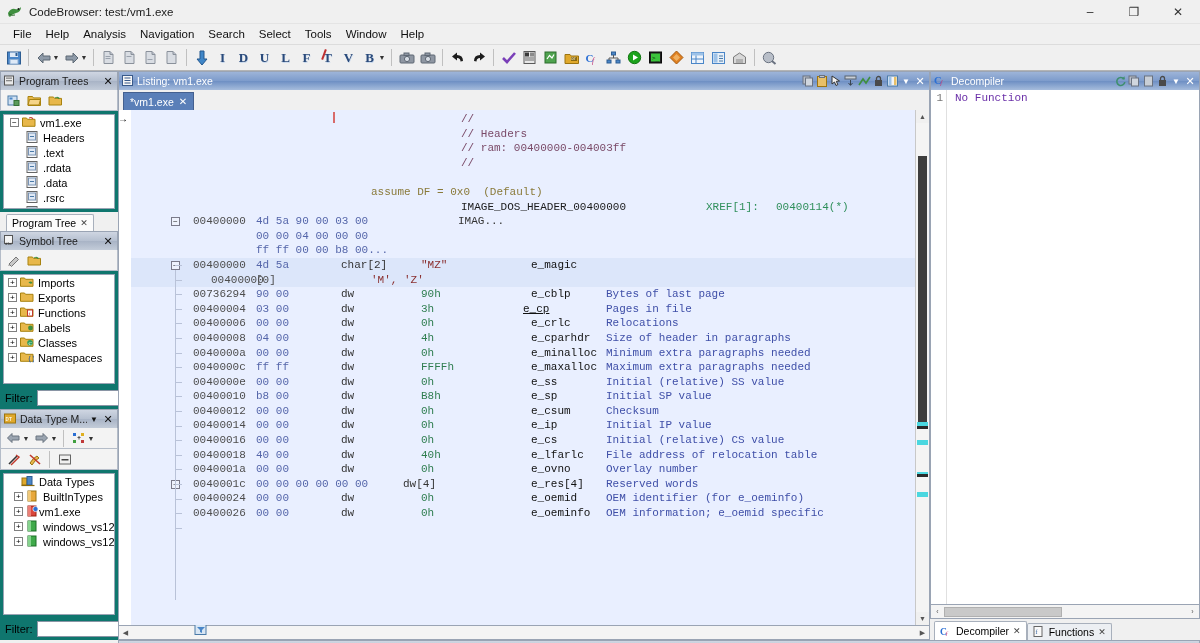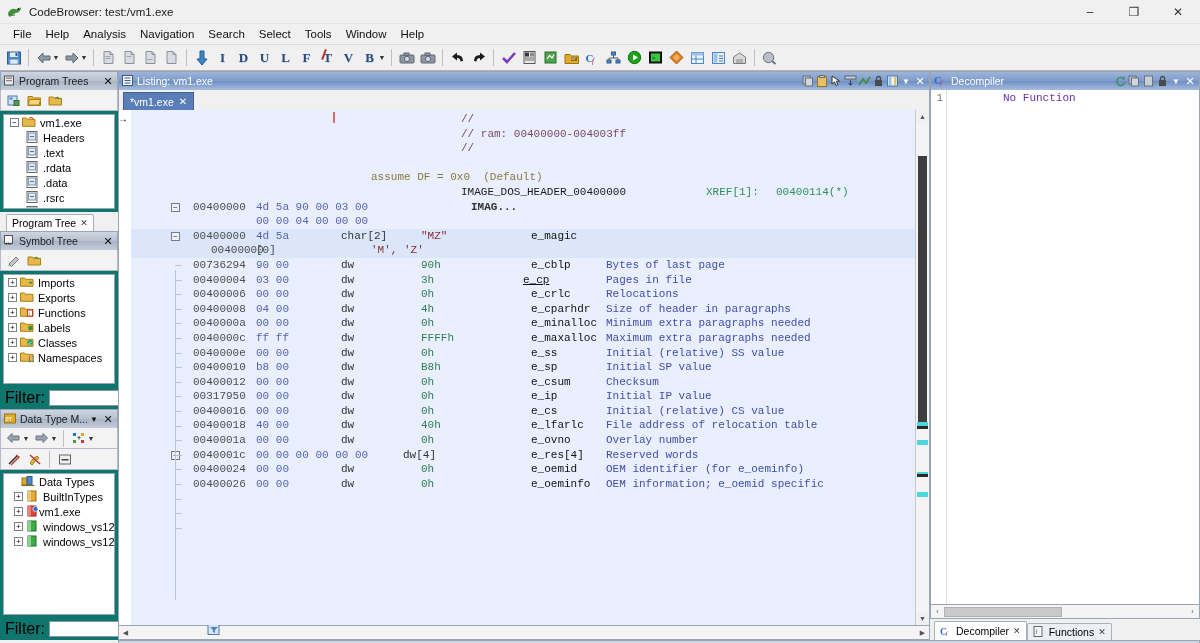--- a/index.html
+++ b/index.html
@@ -103,21 +103,21 @@
     margin-right: 3px; flex: none; font-family: "Liberation Mono", monospace;
   }
   .t-nub { width: 9px; margin-right: 3px; flex: none; }
   .t-label { margin-left: 4px; color: #000; }
 
   
   .filter-row {
     height: 22px; display: flex; align-items: center;
     padding: 0 3px 0 5px; flex: none; gap: 4px;
   }
-  .filter-row label { font-size: 16px; }
+  .filter-row label { font-size: 11px; }
   .filter-row input {
     flex: 1; height: 16px; border: 1px solid #8a95a5; background: #fff;
     font-size: 11px; padding: 0 3px; font-family: "Liberation Sans", sans-serif;
   }
 
   
   #leftcol { width: 118px; flex: none; display: flex; flex-direction: column; }
   #progtree-panel { height: 160px; flex: none; }
   #symtree-panel  { height: 178px; flex: none; }
   #dtm-panel      { flex: 1; }
@@ -220,21 +220,21 @@
   #rightcol { width: 270px; flex: none; display: flex; flex-direction: column; }
   #decomp-body {
     flex: 1; background: #fff; border: 1px solid #9aa4b4; border-top: none;
     font-family: "Liberation Mono", monospace; font-size: 11px;
     display: flex; min-height: 0;
   }
   #decomp-gutter {
     width: 16px; background: #fff; color: #777; text-align: right;
     padding: 2px 3px 0 0; flex: none; border-right: 1px solid #e0e0e0;
   }
-  #decomp-text { padding: 2px 0 0 8px; color: #6a2fa8; flex: 1; margin-left: 48px; }
+  #decomp-text { padding: 2px 0 0 8px; color: #6a2fa8; flex: 1; }
   #dec-hscroll {
     height: 14px; display: flex; align-items: center; flex: none;
     background: #f4f4f4; border: 1px solid #9aa4b4; border-top: none;
   }
   #dec-hthumb { height: 10px; background: #c9c9c9; border: 1px solid #b0b0b0; }
 
   
   #console-panel {
     height: 90px; flex: none; display: flex; flex-direction: column;
     margin-left: 118px; width: 1082px;
@@ -867,39 +867,41 @@
         </span>
       </div>
 
       <div id="listing-body">
         <div id="gutter">
           <span class="arrow">→</span>
         </div>
         <div id="code">
 
         <div class="cline"><span class="fld c-comment" style="left: 330px;">//</span></div>
+            <div class="cline"><span class="fld c-comment" style="left: 330px;">// Headers</span></div>
             <div class="cline"><span class="fld c-comment" style="left: 330px;">// ram: 00400000-004003ff</span></div>
             <div class="cline"><span class="fld c-comment" style="left: 330px;">//</span></div>
             <div class="cline"></div>
             <div class="cline"><span class="fld c-assume" style="left: 240px;">assume DF = 0x0  (Default)</span></div>
             <div class="cline"><span class="fld c-label" style="left: 330px;">IMAGE_DOS_HEADER_00400000</span><span class="fld c-xref" style="left: 575px;">XREF[1]:</span><span class="fld c-xref" style="left: 645px;">00400114(*)</span></div>
-            <div class="cline"><span class="exp-box" style="left: 40px;">−</span><span class="fld c-addr" style="left: 62px;">00400000</span><span class="fld c-bytes" style="left: 125px;">4d 5a 90 00 03 00</span><span class="fld c-mnem" style="left: 340px; font-weight: bold;">IMAG...</span></div>
+            <div class="cline"><span class="exp-box" style="left: 40px;">−</span><span class="fld c-addr" style="left: 62px;">00400000</span><span class="fld c-bytes" style="left: 125px;">4d 5a 90 00 03 00</span><span class="fld c-mnem" style="left: 327px;">IMAG...</span></div>
             <div class="cline"><span class="fld c-bytes" style="left: 125px;">00 00 04 00 00 00</span></div>
+            <div class="cline"><span class="fld c-bytes" style="left: 125px;">ff ff 00 00 b8 00...</span></div>
             <div class="cline sel"><span class="exp-box" style="left: 40px;">−</span><span class="fld c-addr" style="left: 62px;">00400000</span><span class="fld c-bytes" style="left: 125px;">4d 5a</span><span class="fld c-mnem" style="left: 210px;">char[2]</span><span class="fld c-str" style="left: 290px;">"MZ"</span><span class="fld c-field" style="left: 400px;">e_magic</span></div>
             <div class="cline sel"><span class="fld c-addr" style="left: 80px;">00400000</span><span class="fld c-addr" style="left: 125px;">[0]</span><span class="fld c-str" style="left: 240px;">'M', 'Z'</span></div>
             <div class="cline"><span class="fld c-addr" style="left: 62px;">00736294</span><span class="fld c-bytes" style="left: 125px;">90 00</span><span class="fld c-mnem" style="left: 210px;">dw</span><span class="fld c-val" style="left: 290px;">90h</span><span class="fld c-field" style="left: 400px;">e_cblp</span><span class="fld c-cmt" style="left: 475px;">Bytes of last page</span></div>
             <div class="cline"><span class="fld c-addr" style="left: 62px;">00400004</span><span class="fld c-bytes" style="left: 125px;">03 00</span><span class="fld c-mnem" style="left: 210px;">dw</span><span class="fld c-val" style="left: 290px;">3h</span><span class="fld c-field" style="left: 392px; text-decoration: underline;">e_cp</span><span class="fld c-cmt" style="left: 475px;">Pages in file</span></div>
             <div class="cline"><span class="fld c-addr" style="left: 62px;">00400006</span><span class="fld c-bytes" style="left: 125px;">00 00</span><span class="fld c-mnem" style="left: 210px;">dw</span><span class="fld c-val" style="left: 290px;">0h</span><span class="fld c-field" style="left: 400px;">e_crlc</span><span class="fld c-cmt" style="left: 475px;">Relocations</span></div>
             <div class="cline"><span class="fld c-addr" style="left: 62px;">00400008</span><span class="fld c-bytes" style="left: 125px;">04 00</span><span class="fld c-mnem" style="left: 210px;">dw</span><span class="fld c-val" style="left: 290px;">4h</span><span class="fld c-field" style="left: 400px;">e_cparhdr</span><span class="fld c-cmt" style="left: 475px;">Size of header in paragraphs</span></div>
             <div class="cline"><span class="fld c-addr" style="left: 62px;">0040000a</span><span class="fld c-bytes" style="left: 125px;">00 00</span><span class="fld c-mnem" style="left: 210px;">dw</span><span class="fld c-val" style="left: 290px;">0h</span><span class="fld c-field" style="left: 400px;">e_minalloc</span><span class="fld c-cmt" style="left: 475px;">Minimum extra paragraphs needed</span></div>
             <div class="cline"><span class="fld c-addr" style="left: 62px;">0040000c</span><span class="fld c-bytes" style="left: 125px;">ff ff</span><span class="fld c-mnem" style="left: 210px;">dw</span><span class="fld c-val" style="left: 290px;">FFFFh</span><span class="fld c-field" style="left: 400px;">e_maxalloc</span><span class="fld c-cmt" style="left: 475px;">Maximum extra paragraphs needed</span></div>
             <div class="cline"><span class="fld c-addr" style="left: 62px;">0040000e</span><span class="fld c-bytes" style="left: 125px;">00 00</span><span class="fld c-mnem" style="left: 210px;">dw</span><span class="fld c-val" style="left: 290px;">0h</span><span class="fld c-field" style="left: 400px;">e_ss</span><span class="fld c-cmt" style="left: 475px;">Initial (relative) SS value</span></div>
             <div class="cline"><span class="fld c-addr" style="left: 62px;">00400010</span><span class="fld c-bytes" style="left: 125px;">b8 00</span><span class="fld c-mnem" style="left: 210px;">dw</span><span class="fld c-val" style="left: 290px;">B8h</span><span class="fld c-field" style="left: 400px;">e_sp</span><span class="fld c-cmt" style="left: 475px;">Initial SP value</span></div>
             <div class="cline"><span class="fld c-addr" style="left: 62px;">00400012</span><span class="fld c-bytes" style="left: 125px;">00 00</span><span class="fld c-mnem" style="left: 210px;">dw</span><span class="fld c-val" style="left: 290px;">0h</span><span class="fld c-field" style="left: 400px;">e_csum</span><span class="fld c-cmt" style="left: 475px;">Checksum</span></div>
-            <div class="cline"><span class="fld c-addr" style="left: 62px;">00317950</span><span class="fld c-bytes" style="left: 125px;">00 00</span><span class="fld c-mnem" style="left: 210px;">dw</span><span class="fld c-val" style="left: 290px;">0h</span><span class="fld c-field" style="left: 400px;">e_ip</span><span class="fld c-cmt" style="left: 475px;">Initial IP value</span></div>
+            <div class="cline"><span class="fld c-addr" style="left: 62px;">00400014</span><span class="fld c-bytes" style="left: 125px;">00 00</span><span class="fld c-mnem" style="left: 210px;">dw</span><span class="fld c-val" style="left: 290px;">0h</span><span class="fld c-field" style="left: 400px;">e_ip</span><span class="fld c-cmt" style="left: 475px;">Initial IP value</span></div>
             <div class="cline"><span class="fld c-addr" style="left: 62px;">00400016</span><span class="fld c-bytes" style="left: 125px;">00 00</span><span class="fld c-mnem" style="left: 210px;">dw</span><span class="fld c-val" style="left: 290px;">0h</span><span class="fld c-field" style="left: 400px;">e_cs</span><span class="fld c-cmt" style="left: 475px;">Initial (relative) CS value</span></div>
             <div class="cline"><span class="fld c-addr" style="left: 62px;">00400018</span><span class="fld c-bytes" style="left: 125px;">40 00</span><span class="fld c-mnem" style="left: 210px;">dw</span><span class="fld c-val" style="left: 290px;">40h</span><span class="fld c-field" style="left: 400px;">e_lfarlc</span><span class="fld c-cmt" style="left: 475px;">File address of relocation table</span></div>
             <div class="cline"><span class="fld c-addr" style="left: 62px;">0040001a</span><span class="fld c-bytes" style="left: 125px;">00 00</span><span class="fld c-mnem" style="left: 210px;">dw</span><span class="fld c-val" style="left: 290px;">0h</span><span class="fld c-field" style="left: 400px;">e_ovno</span><span class="fld c-cmt" style="left: 475px;">Overlay number</span></div>
             <div class="cline"><span class="exp-box" style="left: 40px;">+</span><span class="fld c-addr" style="left: 62px;">0040001c</span><span class="fld c-bytes" style="left: 125px;">00 00 00 00 00 00</span><span class="fld c-mnem" style="left: 272px;">dw[4]</span><span class="fld c-field" style="left: 400px;">e_res[4]</span><span class="fld c-cmt" style="left: 475px;">Reserved words</span></div>
             <div class="cline"><span class="fld c-addr" style="left: 62px;">00400024</span><span class="fld c-bytes" style="left: 125px;">00 00</span><span class="fld c-mnem" style="left: 210px;">dw</span><span class="fld c-val" style="left: 290px;">0h</span><span class="fld c-field" style="left: 400px;">e_oemid</span><span class="fld c-cmt" style="left: 475px;">OEM identifier (for e_oeminfo)</span></div>
             <div class="cline"><span class="fld c-addr" style="left: 62px;">00400026</span><span class="fld c-bytes" style="left: 125px;">00 00</span><span class="fld c-mnem" style="left: 210px;">dw</span><span class="fld c-val" style="left: 290px;">0h</span><span class="fld c-field" style="left: 400px;">e_oeminfo</span><span class="fld c-cmt" style="left: 475px;">OEM information; e_oemid specific</span></div>
             <span class="vline" style="left: 44px; top: 160px; height: 330px;"></span>
             <span class="red-tick" style="left: 202px; top: 2px;"></span>
             <span class="hnub" style="left: 44px; width: 7px; top: 155px;"></span>
             <span class="hnub" style="left: 44px; width: 7px; top: 169.6px;"></span>

